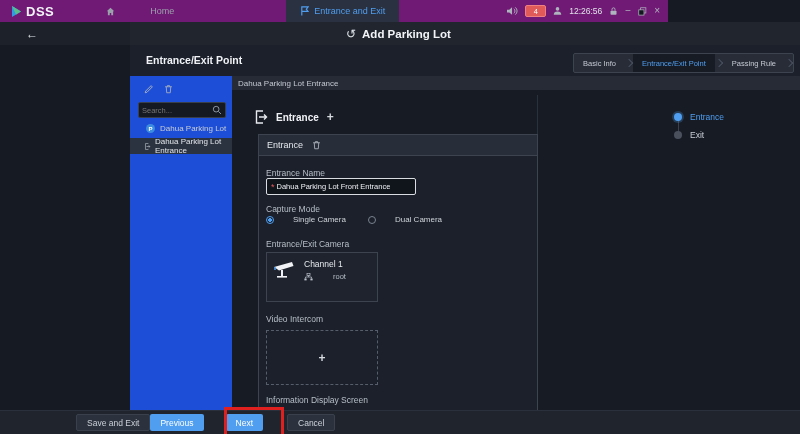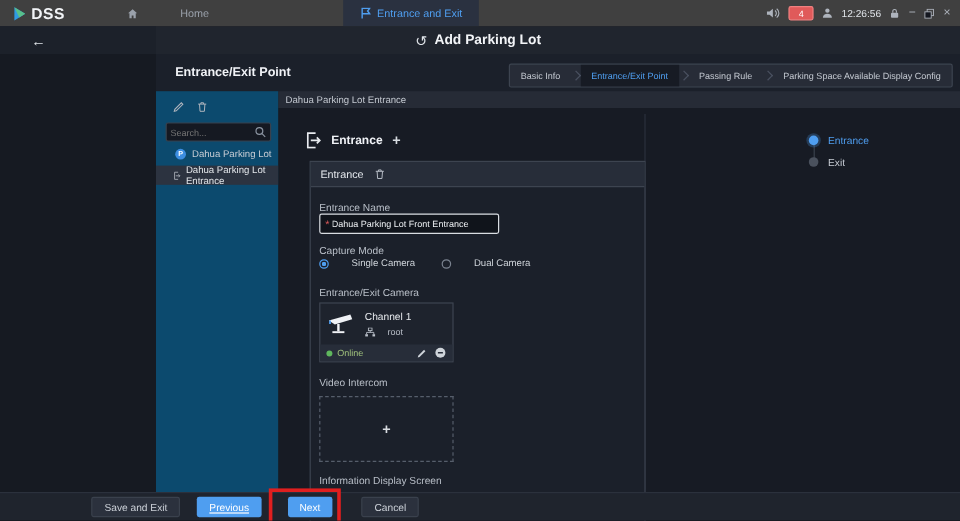--- a/index.html
+++ b/index.html
@@ -2,21 +2,21 @@
 <html><head>
 <meta charset="utf-8">
 <style>
   html,body{margin:0;padding:0;background:#10131a;}
   .screen{position:relative;width:800px;height:434px;overflow:hidden;
     font-family:"Liberation Sans",sans-serif;background:#161a22;color:#e8ebef;}
   .abs{position:absolute;}
   svg{display:block;}
 
   
-  .topbar{left:0;top:0;width:800px;height:22px;background:#404040;display:flex;align-items:stretch;}
+  .topbar{left:0;top:0;width:668px;height:22px;background:#701a75;display:flex;align-items:stretch;}
   .logo{display:flex;align-items:center;gap:3px;padding:0 10px;}
   .logo-text{font-size:13px;font-weight:bold;color:#f2f4f7;letter-spacing:.5px;}
   .top-tab{display:flex;align-items:center;gap:5px;padding:0 14px;font-size:9px;color:#9aa1ab;}
   .top-tab.home{margin-left:28px;gap:35px;}
   .top-tab.active{margin-left:98px;background:#2a3140;color:#4f9ef0;}
   .top-right{margin-left:auto;display:flex;align-items:center;gap:7px;padding-right:8px;color:#aeb4bd;}
   .badge{min-width:15px;height:10px;background:#e05a5a;border:1px solid #f08080;border-radius:2px;
     color:#fff;font-size:7.5px;display:flex;align-items:center;justify-content:center;padding:0 2px;}
   .time{font-size:8.5px;color:#dfe3e8;}
   .winbtn{font-size:10px;color:#aeb4bd;line-height:10px;}
@@ -40,21 +40,21 @@
   .section-title{left:146px;top:54px;font-size:10.5px;font-weight:bold;color:#f0f2f6;}
 
   .steps{right:6px;top:53px;display:flex;align-items:stretch;height:18px;
     border:1px solid #3d4450;background:#272c37;border-radius:2px;}
   .step{display:flex;align-items:center;padding:0 9px;font-size:7.5px;color:#c5cad2;white-space:nowrap;}
   .step.active{background:#171b24;color:#4f9ef0;}
   .chev{width:5px;height:5px;border-top:1px solid #4a5160;border-right:1px solid #4a5160;
     transform:rotate(45deg);align-self:center;margin:0 1px;}
 
   
-  .tree-panel{left:130px;top:76px;width:102px;height:334px;background:#0c4a6e;}
+  .tree-panel{left:130px;top:76px;width:102px;height:334px;background:#1d4ed8;}
   .tree-toolbar{position:absolute;left:14px;top:8px;display:flex;gap:10px;color:#aeb4bd;}
   .searchbox{position:absolute;left:8px;top:26px;width:86px;height:14px;background:#151922;
     border:1px solid #39404c;border-radius:2px;display:flex;align-items:center;}
   .searchbox input{flex:1;min-width:0;background:transparent;border:none;outline:none;
     color:#c5cad2;font-size:7.5px;padding:0 3px;font-family:"Liberation Sans",sans-serif;}
   .searchbox .mag{flex:0 0 10px;margin-right:3px;color:#8a93a0;}
   .tree-root{position:absolute;left:16px;top:48px;display:flex;align-items:center;gap:5px;
     font-size:8px;color:#c7ccd4;}
   .p-badge{width:9px;height:9px;border-radius:50%;background:#3c8de0;color:#fff;font-size:6px;
     display:flex;align-items:center;justify-content:center;font-weight:bold;}
@@ -87,21 +87,21 @@
   .radio-row{position:absolute;left:266px;top:215px;display:flex;align-items:center;gap:22px;}
   .radio{display:flex;align-items:center;gap:19px;font-size:8px;color:#cfd4da;}
   .rdot{width:8px;height:8px;border-radius:50%;box-sizing:border-box;}
   .rdot.on{border:1px solid #4f9ef0;background:radial-gradient(circle at 50% 50%,#4f9ef0 0 40%,transparent 45%);}
   .rdot.off{border:1px solid #7b8390;background:transparent;}
 
   .cam-card{left:266px;top:252px;width:110px;height:48px;border:1px solid #3d4450;background:#1e232d;}
   .cam-top{height:34px;display:flex;align-items:center;}
   .cam-icon{margin:0 7px 0 6px;color:#f0f2f6;}
   .cam-name{font-size:8.5px;color:#e6e9ed;}
-  .cam-dev{display:flex;align-items:center;gap:10px;font-size:7.5px;color:#b9bfc8;margin-top:3px;}
+  .cam-dev{display:flex;align-items:center;gap:20px;font-size:7.5px;color:#b9bfc8;margin-top:3px;}
   .cam-bottom{height:14px;background:#272d39;display:flex;align-items:center;padding:0 5px;}
   .status-dot{width:5px;height:5px;border-radius:50%;background:#5fb75d;margin-right:4px;}
   .status-text{font-size:7.5px;color:#9fc07c;}
   .cam-actions{margin-left:auto;display:flex;align-items:center;gap:6px;color:#cfd4da;}
 
   .dashed-box{left:266px;top:330px;width:110px;height:53px;border:1px dashed #565e6b;
     display:flex;align-items:center;justify-content:center;}
   .dashed-box .plus{font-size:12px;color:#d7dbe0;font-weight:bold;}
 
   
@@ -115,21 +115,21 @@
   .anchor.active .alabel{color:#4f9ef0;}
 
   
   .footer{left:0;top:410px;width:800px;height:24px;background:#1f242d;border-top:1px solid #2b313c;
     box-sizing:border-box;display:flex;align-items:center;}
   .fbtn{height:17px;border-radius:2px;font-size:8.5px;display:flex;align-items:center;
     justify-content:center;padding:0 10px;box-sizing:border-box;}
   .fbtn.dark{background:#2b313d;color:#ccd1d8;border:1px solid #3a414d;}
   .fbtn.blue{background:#4f9ef0;color:#ffffff;}
   .btn-save{margin-left:76px;}
-  .btn-prev{margin-left:14px;text-decoration:underline;}
+  .btn-prev{margin-left:0;}
   .btn-next{margin-left:22px;}
   .btn-cancel{margin-left:24px;text-align:center;}
   .annotation{left:224px;top:407px;width:54px;height:25px;border:3px solid #e01f1f;z-index:5;}
 </style>
 </head>
 <body>
 
 <div class="screen">
 
   <div class="abs topbar">
@@ -190,21 +190,20 @@
   <div class="abs content-bg"></div>
   <div class="abs section-title">Entrance/Exit Point</div>
 
   <div class="abs steps">
     <div class="step">Basic Info</div>
     <span class="chev"></span>
     <div class="step active">Entrance/Exit Point</div>
     <span class="chev"></span>
     <div class="step">Passing Rule</div>
     <span class="chev"></span>
-    <div class="step">Parking Space Available Display Config</div>
   </div>
 
   <div class="abs tree-panel">
     <div class="tree-toolbar">
       <svg width="10" height="10" viewBox="0 0 12 12">
         <path d="M1.5,10.5 L2,8.5 L8.5,2 L10,3.5 L3.5,10 Z" fill="none" stroke="#aeb4bd" stroke-width="1.1"></path>
       </svg>
       <svg width="9" height="10" viewBox="0 0 12 12">
         <path d="M1.5,3 H10.5 M4.5,3 V1.5 H7.5 V3 M3,3 L3.6,11 H8.4 L9,3" fill="none" stroke="#aeb4bd" stroke-width="1.1"></path>
       </svg>
@@ -286,33 +285,20 @@
           <svg width="9" height="8" viewBox="0 0 12 10">
             <rect x="4" y="0" width="4" height="3" fill="none" stroke="#b9bfc8" stroke-width="1"></rect>
             <path d="M6,3 V5 M2,5 H10 M2,5 V7 M10,5 V7" fill="none" stroke="#b9bfc8" stroke-width="1"></path>
             <rect x="0.5" y="7" width="3" height="2.5" fill="#b9bfc8"></rect>
             <rect x="8.5" y="7" width="3" height="2.5" fill="#b9bfc8"></rect>
           </svg>
           <span>root</span>
         </div>
       </div>
     </div>
-    <div class="cam-bottom">
-      <span class="status-dot"></span>
-      <span class="status-text">Online</span>
-      <div class="cam-actions">
-        <svg width="9" height="9" viewBox="0 0 12 12">
-          <path d="M1.5,10.5 L2,8.5 L8.5,2 L10,3.5 L3.5,10 Z" fill="#cfd4da"></path>
-        </svg>
-        <svg width="10" height="10" viewBox="0 0 12 12">
-          <circle cx="6" cy="6" r="5" fill="#cfd4da"></circle>
-          <path d="M3.5,6 H8.5" stroke="#272d39" stroke-width="1.4"></path>
-        </svg>
-      </div>
-    </div>
   </div>
 
   <div class="abs field-label" style="top:314px;">Video Intercom</div>
   <div class="abs dashed-box">
     <span class="plus">+</span>
   </div>
 
   <div class="abs field-label" style="top:395px;">Information Display Screen</div>
 
   <div class="abs anchors">

